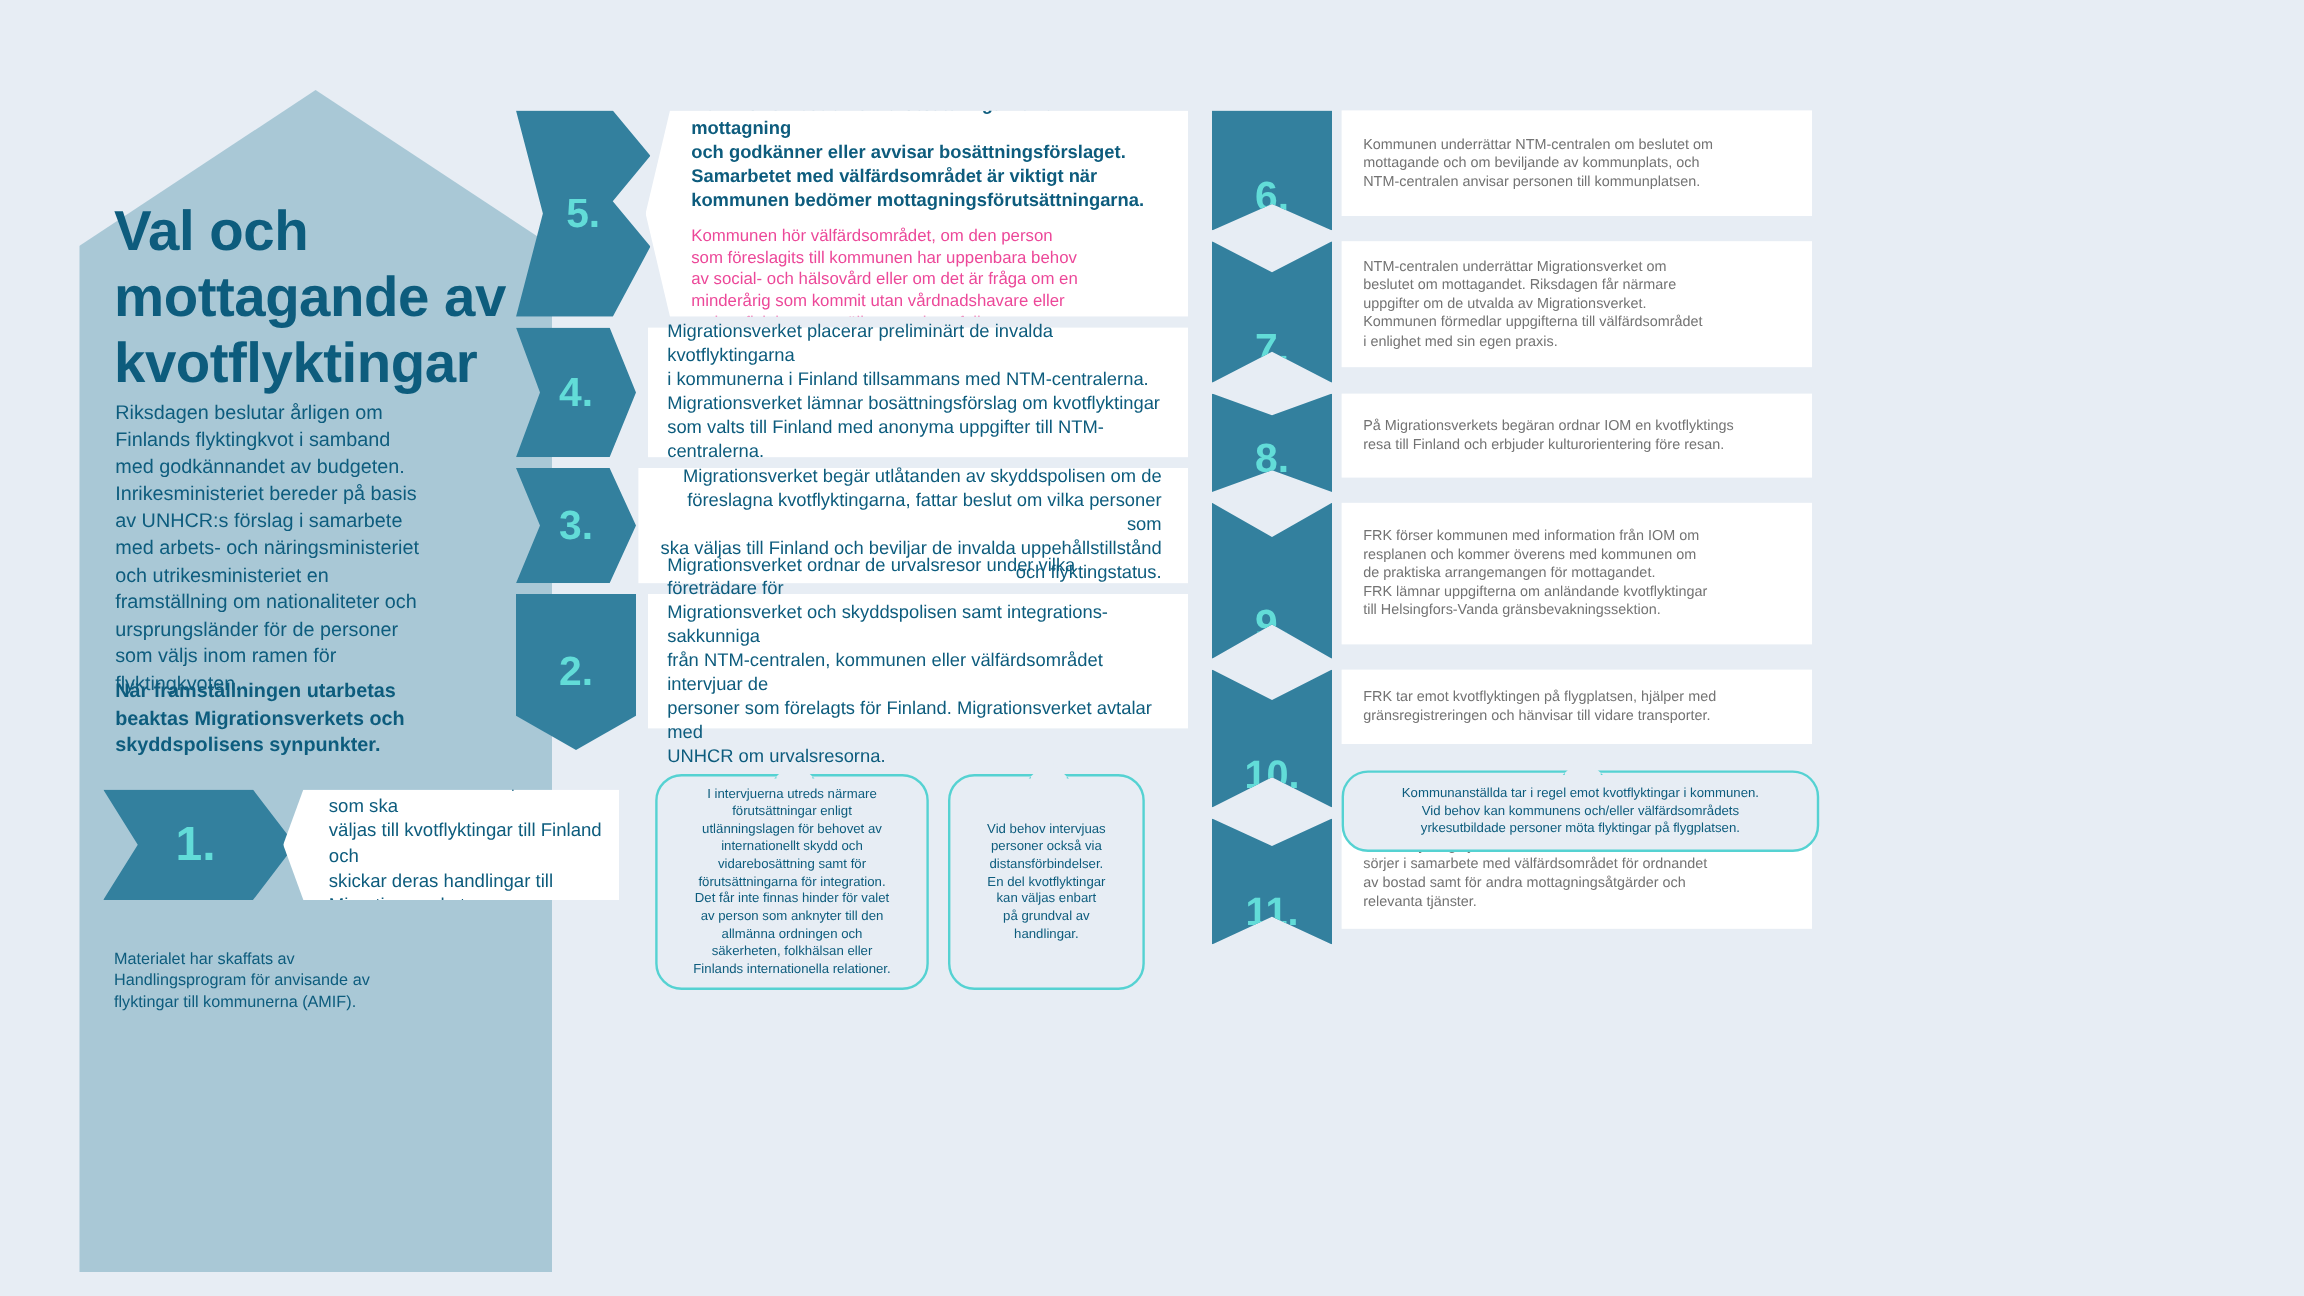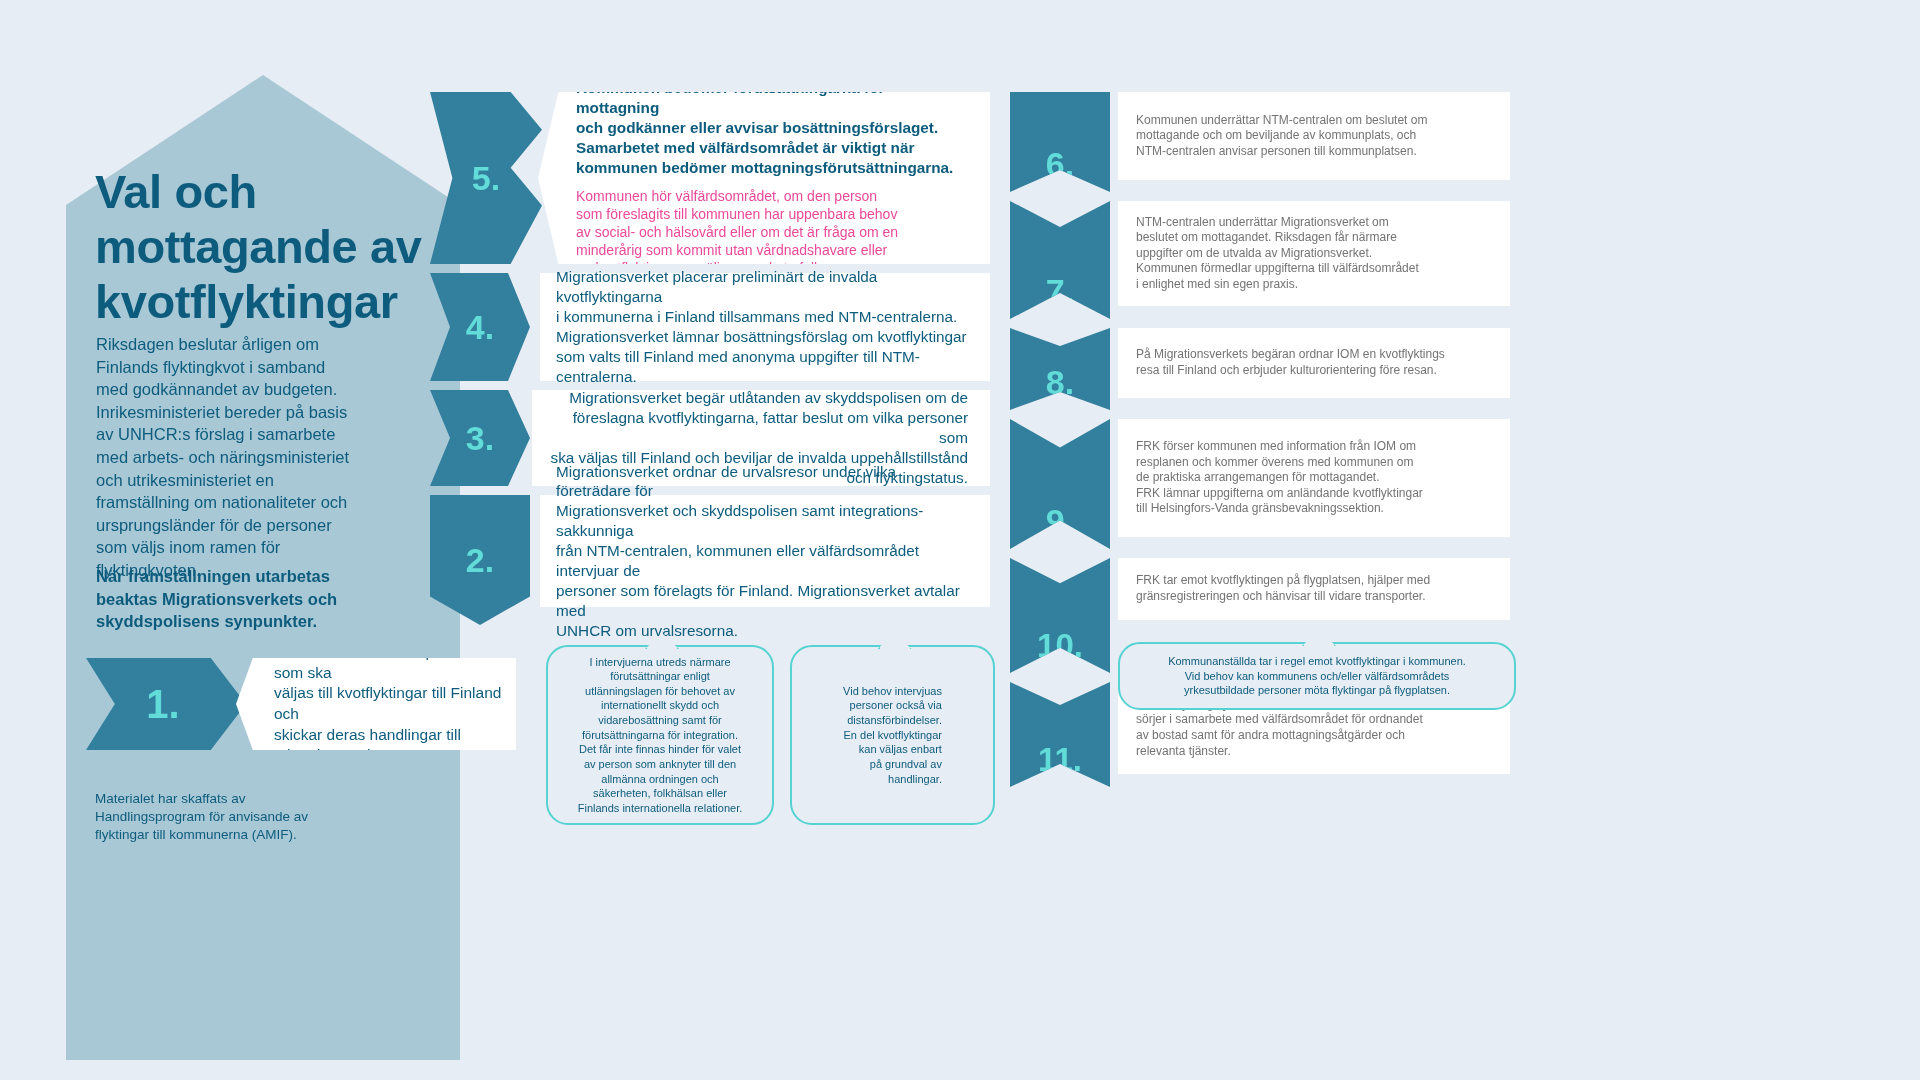--- a/index.html
+++ b/index.html
@@ -125,21 +125,21 @@
     border-left:2.5px solid #55d2d2; border-right:2.5px solid #55d2d2;
     clip-path: polygon(0% 100%, 50% 0%, 100% 100%);
   }
   .callout .notch::before{
     content:""; position:absolute; left:-2px; top:0; width:34px; height:18px;
     background:transparent;
     border-top:none;
   }
 
   #callout-a{left:546px; top:645px; width:228px; height:180px;}
-  #callout-b{left:790px; top:645px; width:205px; height:180px;text-align:right;}
+  #callout-b{left:790px; top:645px; width:164px; height:180px;}
   #callout-c{left:1118px; top:642px; width:398px; height:68px;}
 
   
   .right-col{position:absolute; left:1010px; top:92px; width:500px; z-index:3;}
   .r-row{position:relative; margin-bottom:9px;}
   .r-arrow{
     position:absolute; left:0; top:0; width:100px;
     background:#33809e;
     display:flex; align-items:flex-end; justify-content:center;
   }

